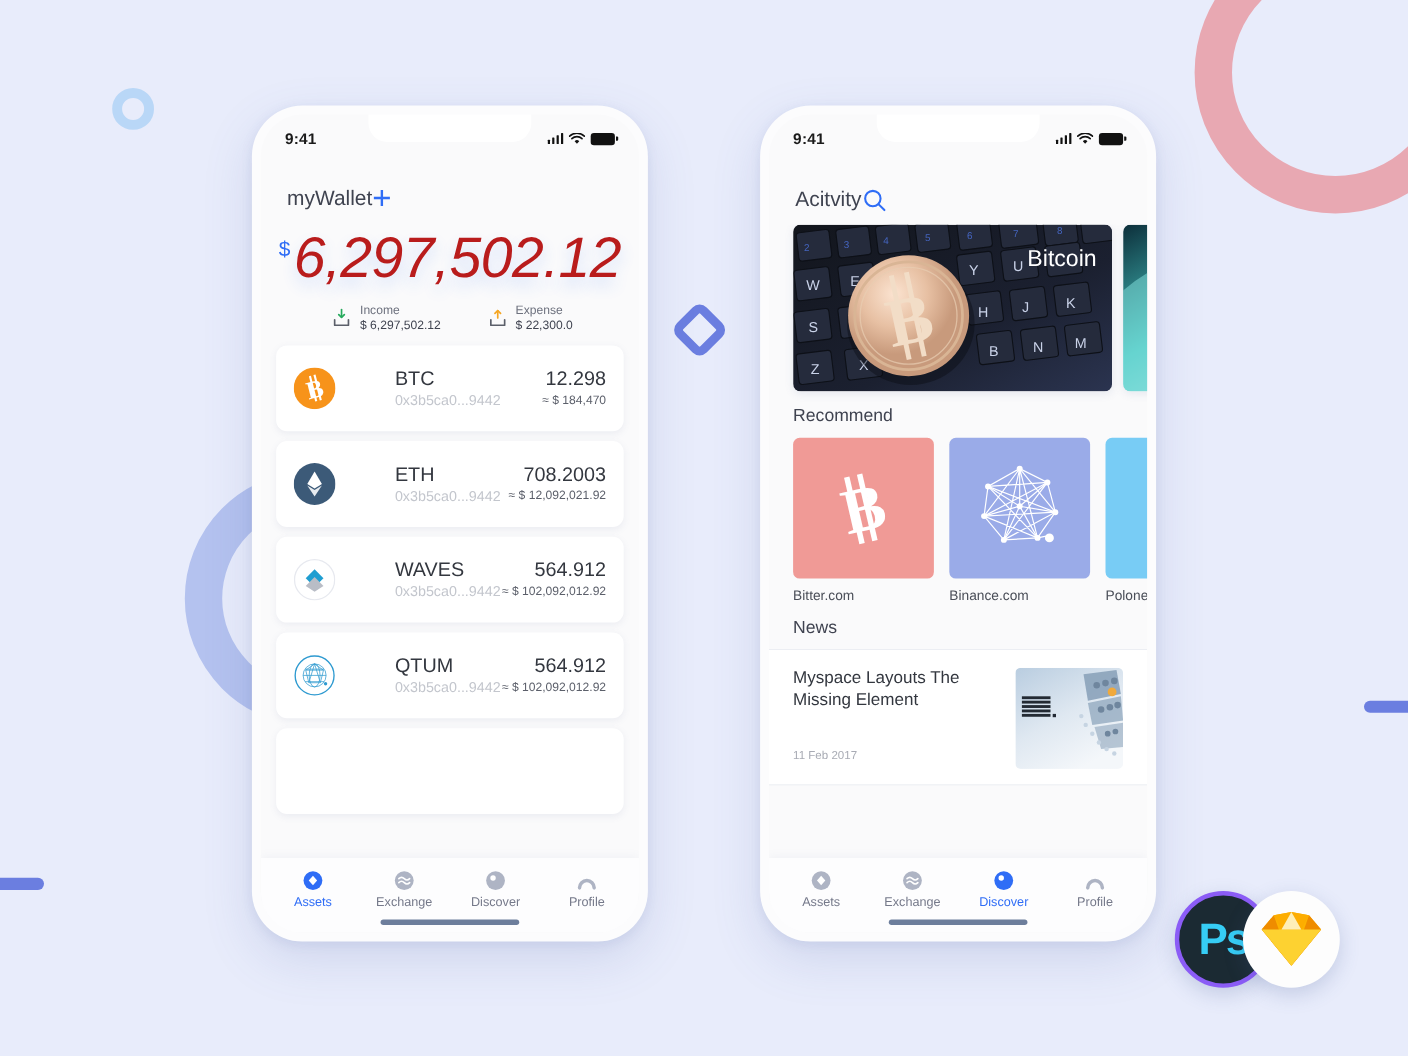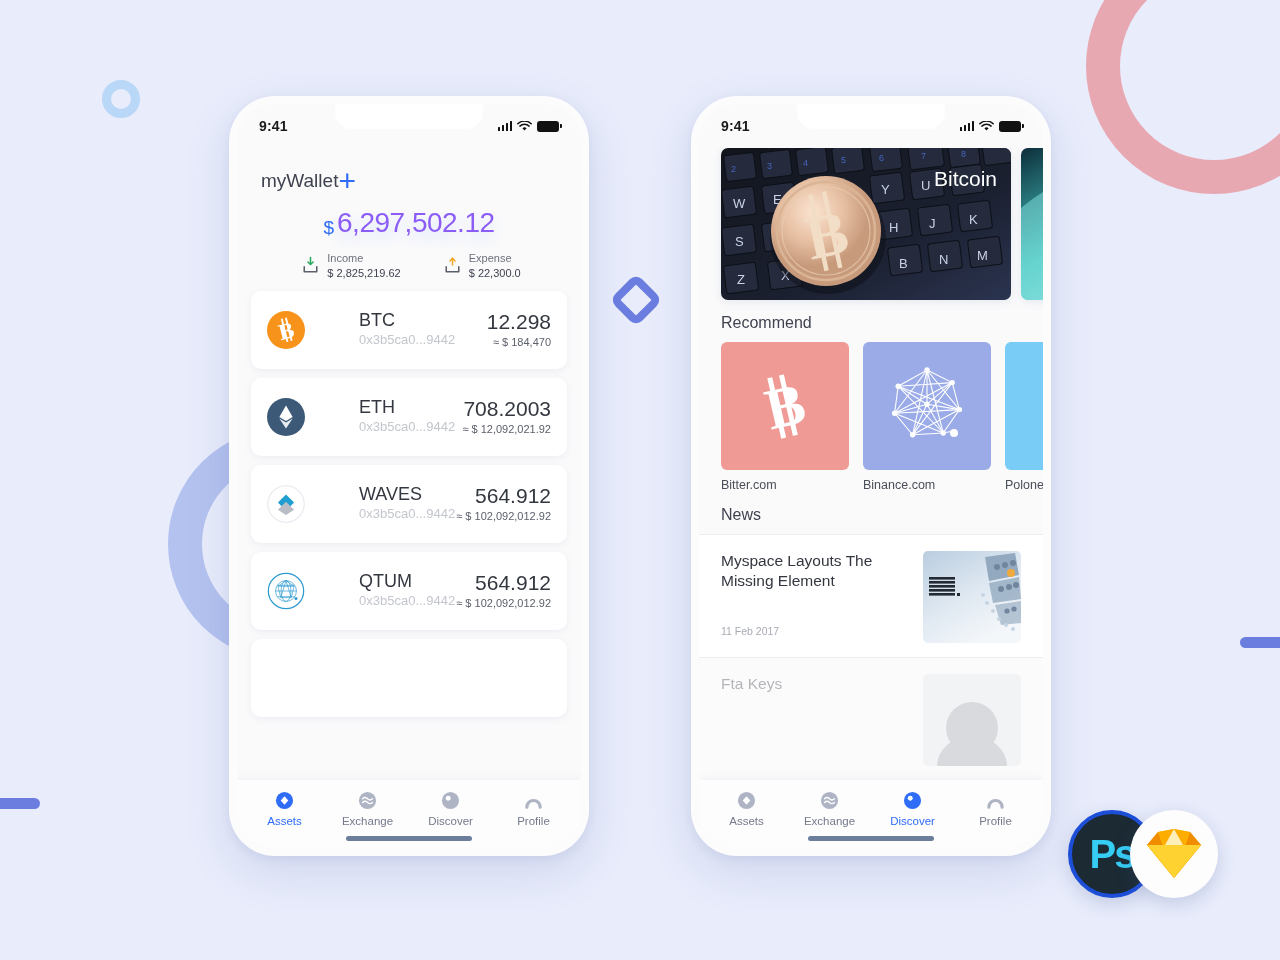--- a/index.html
+++ b/index.html
@@ -97,23 +97,24 @@
   }
   .app-title { font-size: 19px; color: #3f4350; font-weight: normal; }
   .plus-btn { color: #2f6df6; font-size: 30px; line-height: 22px; font-weight: 300; cursor: pointer; }
   .search-btn { cursor: pointer; display:flex; }
 
   
   .balance-block { flex: 0 0 auto; text-align: center; padding: 6px 0 4px; }
   .balance-row { display: flex; align-items: flex-start; justify-content: center; }
   .bal-cur { color: #2f6df6; font-size: 19px; margin-top: 9px; margin-right: 3px; font-weight: 300; }
   .bal-amt {
-    color: #8b5cf6; font-size: 28px; font-weight: 500; letter-spacing: -.5px;
+    color: #b91c1c; font-size: 52px; font-weight: 500; letter-spacing: -.5px;
     line-height: 1.05;
     text-shadow: 0 7px 14px rgba(47,109,246,.20);
+    font-style: italic;
   }
   .io-row { display: flex; justify-content: center; gap: 42px; margin-top: 12px; padding-left: 4px; }
   .io-item { display: flex; align-items: center; gap: 7px; justify-content: space-between; }
   .io-text { text-align: left; }
   .io-label { font-size: 11px; color: #6d717e; line-height: 1.35; }
   .io-value { font-size: 11px; color: #3f4350; line-height: 1.35; }
 
   
   .asset-list { flex: 1 1 auto; padding: 6px 14px 0; overflow: hidden; }
   .asset-card {
@@ -121,21 +122,21 @@
     box-shadow: 0 2px 7px rgba(100,115,160,.09);
     height: 78px; margin-bottom: 9px;
     display: flex; align-items: center; padding: 0 16px;
     cursor: pointer;
   }
   .coin-icon { width: 38px; height: 38px; flex: 0 0 38px; margin-right: 13px; }
   .asset-main { flex: 1 1 auto; min-width: 0; margin-left: 41px; }
   .asset-sym { font-size: 18px; color: #33373f; line-height: 1.2; }
   .asset-addr { font-size: 13px; color: #c3c6cd; line-height: 1.3; }
   .asset-right { text-align: right; }
-  .asset-qty { font-size: 21px; color: #33373f; line-height: 1.2; }
+  .asset-qty { font-size: 18px; color: #33373f; line-height: 1.2; }
   .asset-usd { font-size: 11px; color: #5b5f6a; line-height: 1.5; }
 
   
   .tabbar {
     flex: 0 0 auto;
     background: #fdfdfe;
     padding: 9px 6px 0;
     box-shadow: 0 -2px 8px rgba(110,125,170,.07);
     position: relative; z-index: 5;
   }
@@ -174,21 +175,21 @@
   .news-title { font-size: 15.5px; color: #33373f; line-height: 1.3; }
   .news-date { font-size: 10.5px; color: #a8abb4; margin-top: 34px; }
   .news-thumb { flex: 0 0 98px; height: 92px; border-radius: 5px; overflow: hidden; position: relative; }
   .news-item.faded { opacity: .35; }
   .news-item.faded .news-date { margin-top: 10px; }
 
   
   .badges { position: absolute; bottom: 62px; right: 62px; display: flex; align-items: center; }
   .badge { width: 88px; height: 88px; border-radius: 50%; position: relative; }
   .badge-ps {
-    background: #1b2a33; border: 4px solid #1d4ed8;
+    background: #1b2a33; border: 4px solid #8b5cf6;
     display: flex; align-items: center; justify-content: center;
     color: #36cdf5; font-size: 40px; font-weight: bold; letter-spacing: -2px;
     box-shadow: 0 6px 18px rgba(70,90,150,.22);
   }
   .badge-sketch {
     background: #fdfdfd; margin-left: -26px;
     display: flex; align-items: center; justify-content: center;
     box-shadow: 0 6px 18px rgba(70,90,150,.22);
   }
 </style>
@@ -238,21 +239,21 @@
       </div>
       <div class="io-row">
         <div class="io-item">
           <svg width="19" height="19" viewBox="0 0 20 20">
             <path d="M10 1.5 V8.5" stroke="#25a95c" stroke-width="1.6" stroke-linecap="round"></path>
             <path d="M7.3 6.3 L10 9 L12.7 6.3" stroke="#25a95c" stroke-width="1.6" fill="none" stroke-linecap="round" stroke-linejoin="round"></path>
             <path d="M3.4 11.3 V16.5 H16.6 V11.3" stroke="#5b5f6a" stroke-width="1.6" fill="none" stroke-linecap="round" stroke-linejoin="round"></path>
           </svg>
           <div class="io-text">
             <div class="io-label">Income</div>
-            <div class="io-value">$ 2,825,219.62</div>
+            <div class="io-value">$ 6,297,502.12</div>
           </div>
         </div>
         <div class="io-item">
           <svg width="19" height="19" viewBox="0 0 20 20">
             <path d="M10 9.5 V2.5" stroke="#f5a623" stroke-width="1.6" stroke-linecap="round"></path>
             <path d="M7.3 5.2 L10 2.5 L12.7 5.2" stroke="#f5a623" stroke-width="1.6" fill="none" stroke-linecap="round" stroke-linejoin="round"></path>
             <path d="M3.4 11.3 V16.5 H16.6 V11.3" stroke="#5b5f6a" stroke-width="1.6" fill="none" stroke-linecap="round" stroke-linejoin="round"></path>
           </svg>
           <div class="io-text">
             <div class="io-label">Expense</div>
@@ -397,20 +398,29 @@
           </div>
         <svg width="15" height="11" viewBox="0 0 15 11">
           <path d="M7.5 9.6 L5.4 7.3 a3.1 3.1 0 0 1 4.2 0 Z" fill="#111"></path>
           <path d="M2.9 5.1 a6.6 6.6 0 0 1 9.2 0" stroke="#111" stroke-width="1.5" fill="none" stroke-linecap="round"></path>
           <path d="M0.8 2.8 a9.7 9.7 0 0 1 13.4 0" stroke="#111" stroke-width="1.5" fill="none" stroke-linecap="round"></path>
         </svg>
         <div class="batt"></div>
       </div>
     </div>
 
+    <div class="app-header">
+      <div class="app-title">Acitvity</div>
+      <div class="search-btn">
+        <svg width="24" height="24" viewBox="0 0 24 24">
+          <circle cx="10.5" cy="10.5" r="7" fill="none" stroke="#2f6df6" stroke-width="1.9"></circle>
+          <path d="M15.8 15.8 L21 21" stroke="#2f6df6" stroke-width="1.9" stroke-linecap="round"></path>
+        </svg>
+      </div>
+    </div>
 
     <div class="discover-body">
 
       <div class="hero-strip">
         <div class="hero-card">
           <svg width="290" height="152" viewBox="0 0 290 152" preserveAspectRatio="xMidYMid slice">
             <defs>
               <linearGradient id="kbg" x1="0" y1="0" x2="1" y2="1">
                 <stop offset="0%" stop-color="#12151c"></stop>
                   <stop offset="60%" stop-color="#1b2030"></stop>
@@ -602,33 +612,20 @@
                   <rect x="6" y="30" width="26" height="2.6"></rect>
                 <rect x="6" y="34" width="26" height="2.6"></rect>
                   <rect x="6" y="38" width="26" height="2.6"></rect>
                 <rect x="6" y="42" width="26" height="2.6"></rect>
               </g>
               <rect x="34" y="42" width="3" height="3" fill="#232a33"></rect>
             </svg>
           </div>
         </div>
 
-        <div class="news-item faded">
-          <div class="news-text">
-            <div class="news-title">Fta Keys</div>
-            <div class="news-date"></div>
-          </div>
-          <div class="news-thumb">
-            <svg width="98" height="92" viewBox="0 0 98 92">
-              <rect width="98" height="92" fill="#e4e7ec"></rect>
-              <circle cx="49" cy="54" r="26" fill="#9aa0ab"></circle>
-              <path d="M14 92 a35 30 0 0 1 70 0 Z" fill="#9aa0ab"></path>
-            </svg>
-          </div>
-        </div>
       </div>
 
     </div>
 
     <div class="tabbar">
       <div class="tabs">
         <div class="tab">
           <div class="ticon">
             <svg width="19" height="19" viewBox="0 0 20 20">
                 <circle cx="10" cy="10" r="9" fill="#aeb4c4"></circle>

